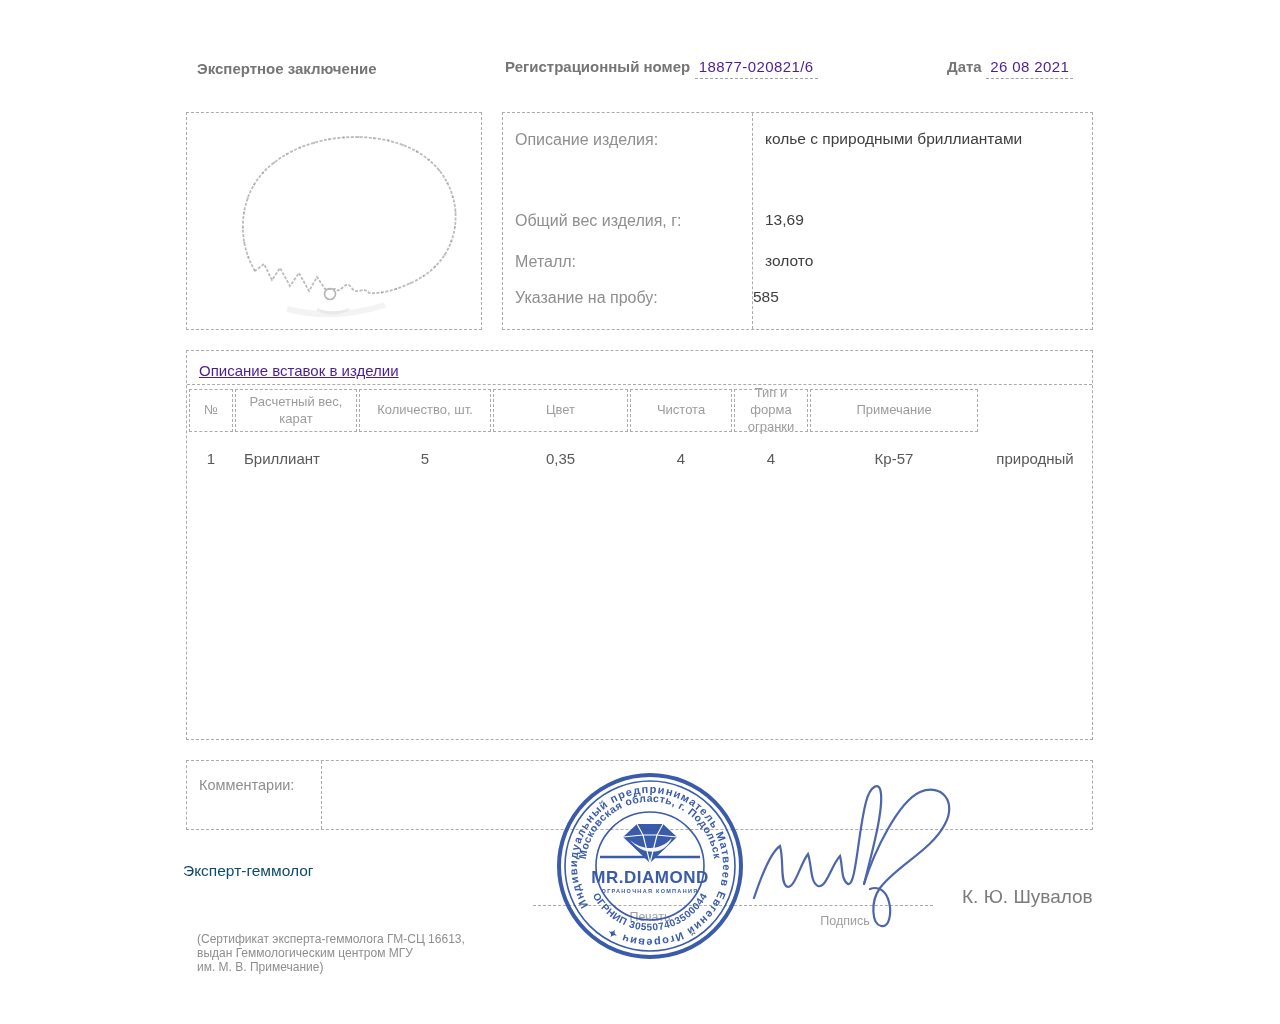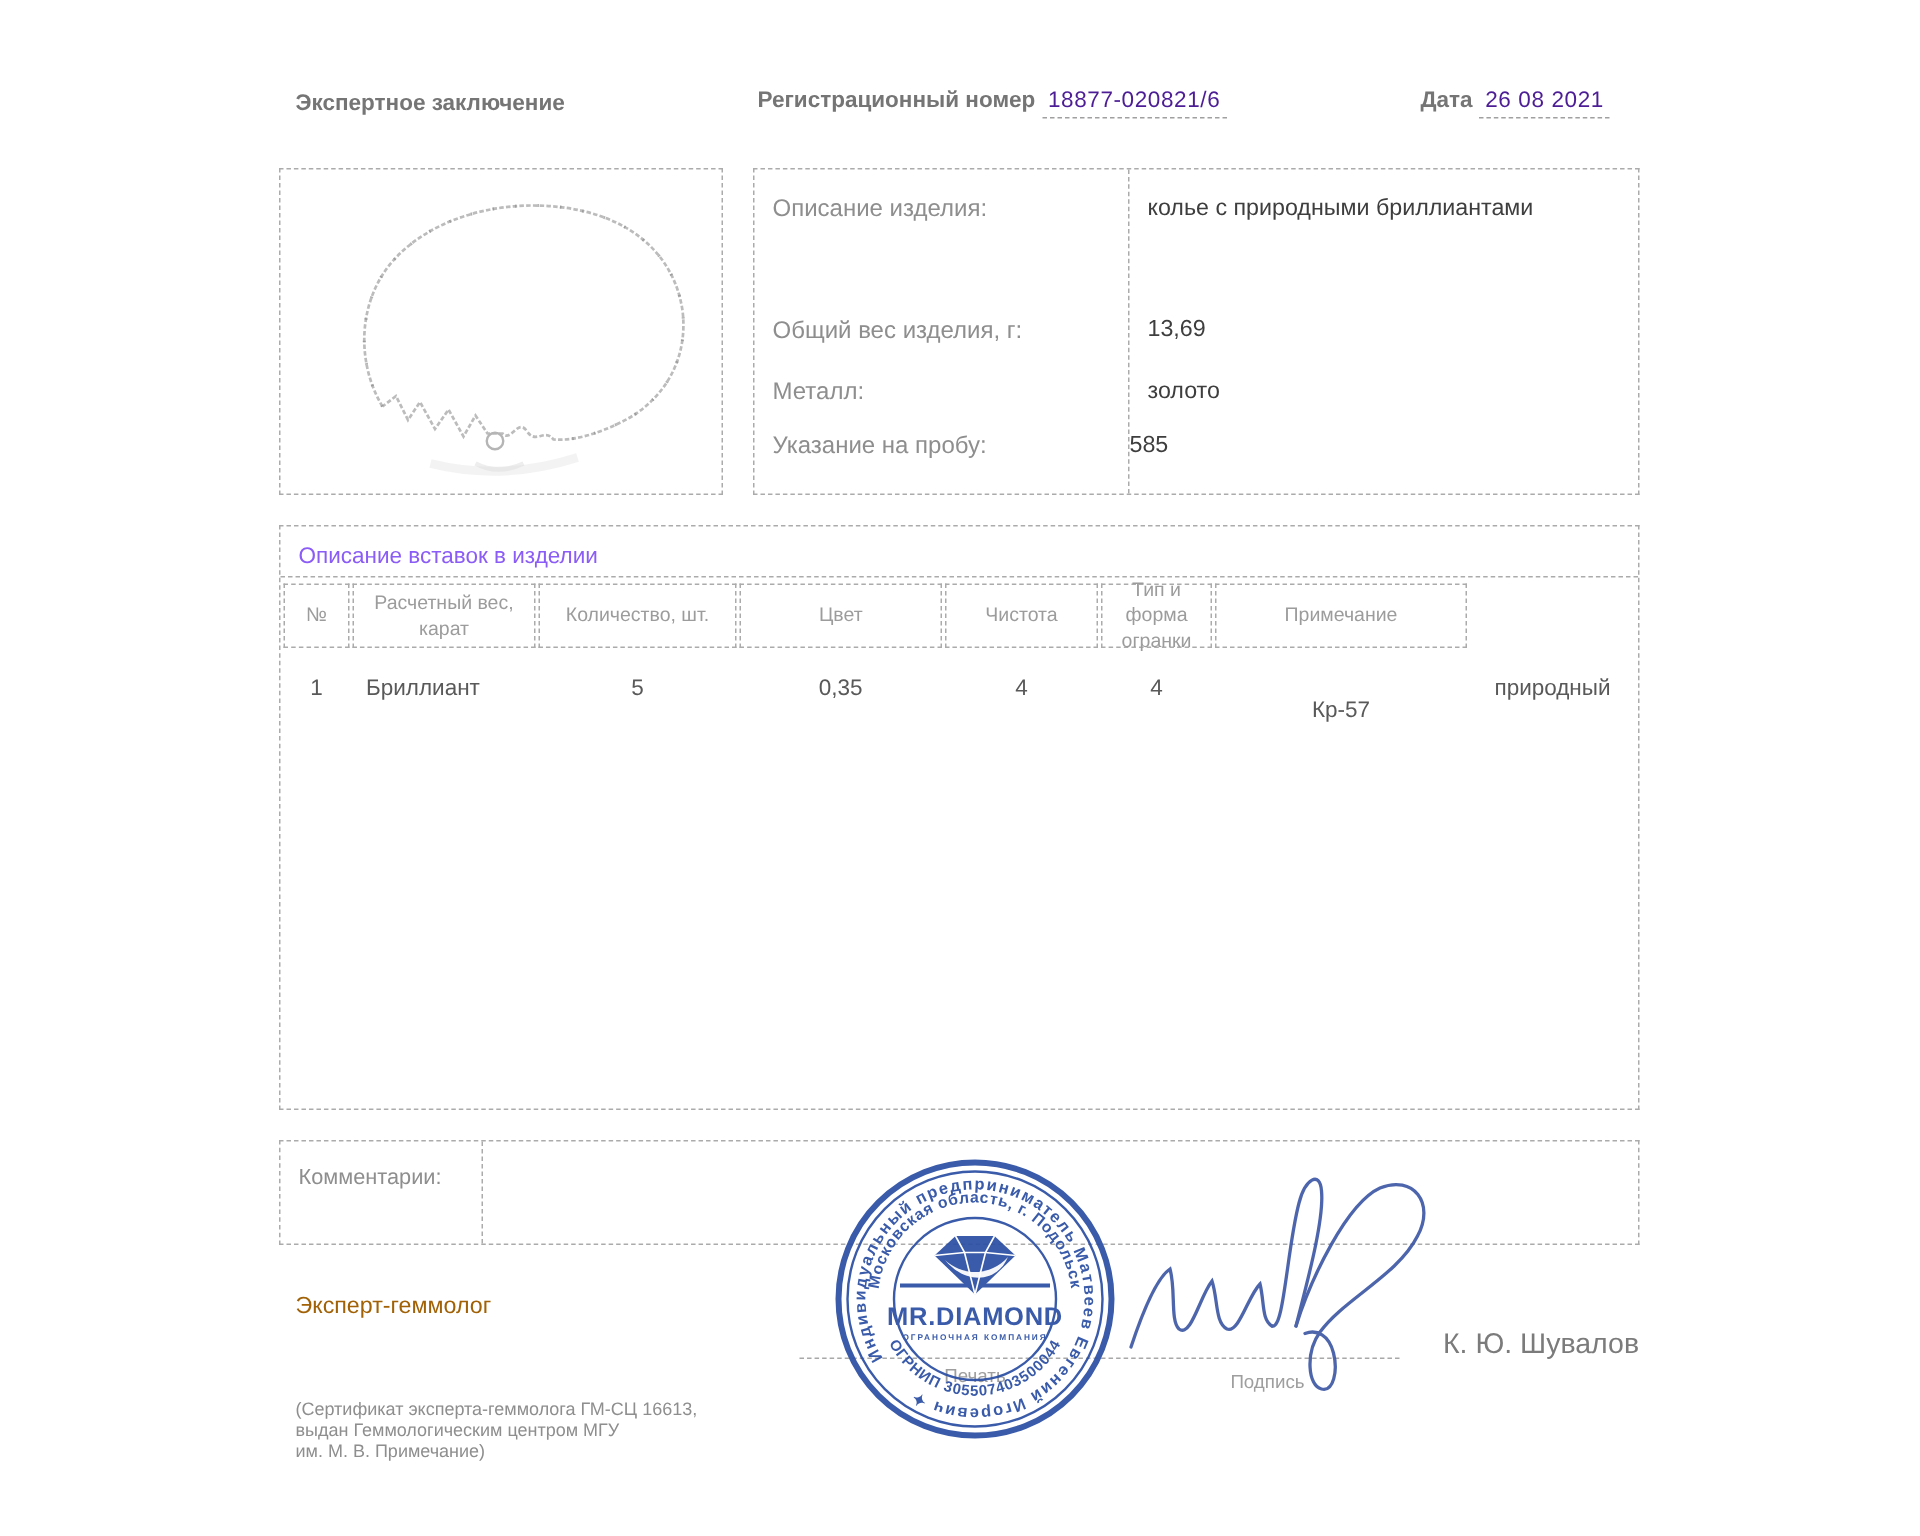--- a/index.html
+++ b/index.html
@@ -6,21 +6,21 @@
   body{width:1280px;height:1024px;position:relative;overflow:hidden;
        font-family:"Liberation Sans",sans-serif;color:#444;}
   .abs{position:absolute;}
   .bold-label{font-weight:bold;font-size:15px;color:#757575;}
   .dash-underline{border-bottom:1px dashed #a0a0a0;padding:0 4px 3px 4px;
        font-size:15px;color:#4c1d95;letter-spacing:.4px;}
   .dashed-box{border:1px dashed #ababab;box-sizing:border-box;background:#fff;}
   .desc-label{font-size:16px;color:#8e8e8e;}
   .desc-value{font-size:15.5px;color:#3e3e3e;}
   .v-divider{position:absolute;top:0;bottom:0;border-left:1px dashed #ababab;}
-  .tbl-title{font-size:15px;color:#8b5cf6;}
+  .tbl-title{font-size:15px;color:#4c1d95;text-decoration:underline;}
   .tbl-title-rule{position:absolute;left:0;right:0;border-top:1px dashed #ababab;}
   .grid8{display:grid;grid-template-columns:44px 122px 132px 135px 102px 74px 168px 110px;gap:2px;}
   .hcell{border:1px dashed #ababab;display:flex;align-items:center;justify-content:center;
        text-align:center;font-size:13px;color:#9c9c9c;line-height:1.3;padding:2px;box-sizing:border-box;}
   .dcell{display:flex;align-items:center;justify-content:center;font-size:15px;color:#595959;}
   .dcell.left{justify-content:flex-start;padding-left:9px;}
   .sig-rule{border-top:1px dashed #a8a8a8;}
   .caption{font-size:12.5px;color:#9e9e9e;}
   .cert-lines{font-size:12px;color:#8e8e8e;line-height:14px;margin-top:48px;}
   svg text{font-family:"Liberation Sans",sans-serif;}
@@ -84,32 +84,32 @@
     <div class="hcell" style="height:43px;">Примечание</div>
   </div>
 
   <div class="abs grid8" style="left:2px;top:94px;width:901px;">
     <div class="dcell" style="height:26px;">1</div>
     <div class="dcell left" style="height:26px;">Бриллиант</div>
     <div class="dcell" style="height:26px;">5</div>
     <div class="dcell" style="height:26px;">0,35</div>
     <div class="dcell" style="height:26px;">4</div>
     <div class="dcell" style="height:26px;">4</div>
-    <div class="dcell" style="height:26px;margin-top:15px;">Кр-57</div>
+    <div class="dcell" style="height:26px;">Кр-57</div>
     <div class="dcell" style="height:26px;">природный</div>
   </div>
 </div>
 
 <div class="abs dashed-box" style="left:186px;top:760px;width:907px;height:70px;">
   <div class="v-divider" style="left:134px;"></div>
   <div class="abs desc-label" style="left:12px;top:16px;font-size:14.5px;">Комментарии:</div>
   <div class="abs desc-value" style="left:148px;top:16px;"></div>
 </div>
 
-<div class="abs" style="left:197px;top:862px;font-size:15.5px;color:#a16207;">Эксперт-геммолог</div>
+<div class="abs" style="left:183px;top:862px;font-size:15.5px;color:#0c4a6e;">Эксперт-геммолог</div>
 <div class="abs cert-lines" style="left:197px;top:884px;">
   <div>(Сертификат эксперта-геммолога ГМ-СЦ 16613,</div>
   <div>выдан Геммологическим центром МГУ</div>
   <div>им. М. В. Примечание)</div>
 </div>
 
 <div class="abs sig-rule" style="left:533px;top:905px;width:400px;z-index:0;"></div>
 <div class="abs caption" style="left:605px;top:910px;width:90px;text-align:center;z-index:1;">Печать</div>
 <div class="abs caption" style="left:800px;top:914px;width:90px;text-align:center;z-index:3;">Подпись</div>
 <div class="abs" style="left:962px;top:886px;font-size:19px;color:#7b7b7b;">К. Ю. Шувалов</div>

